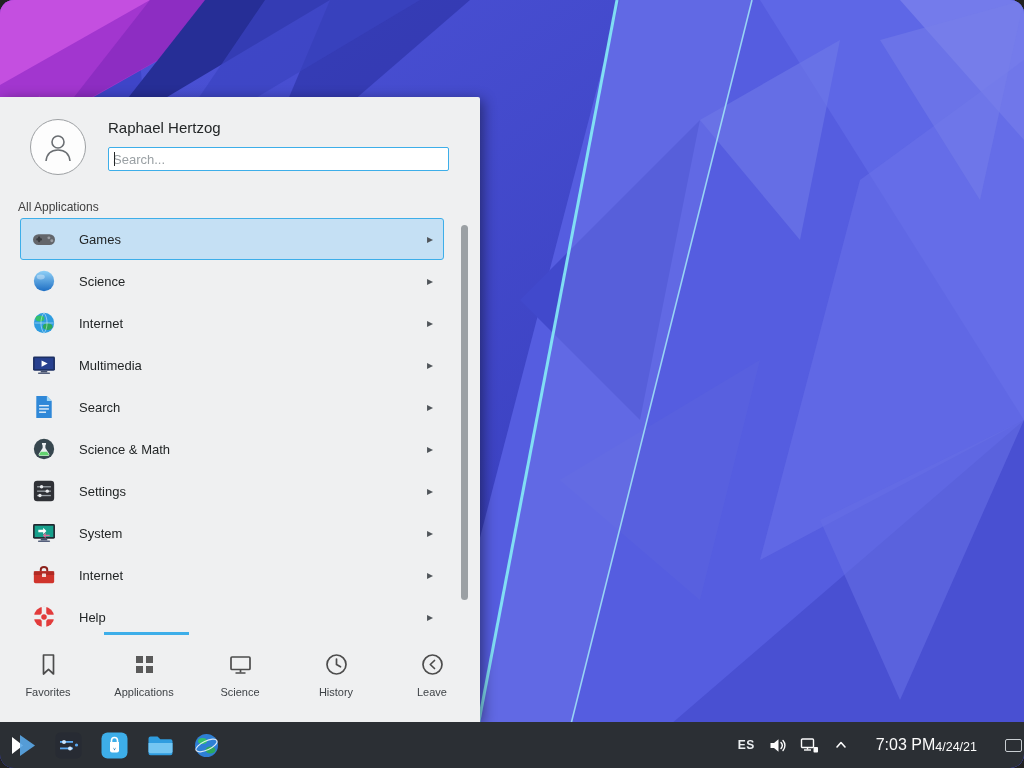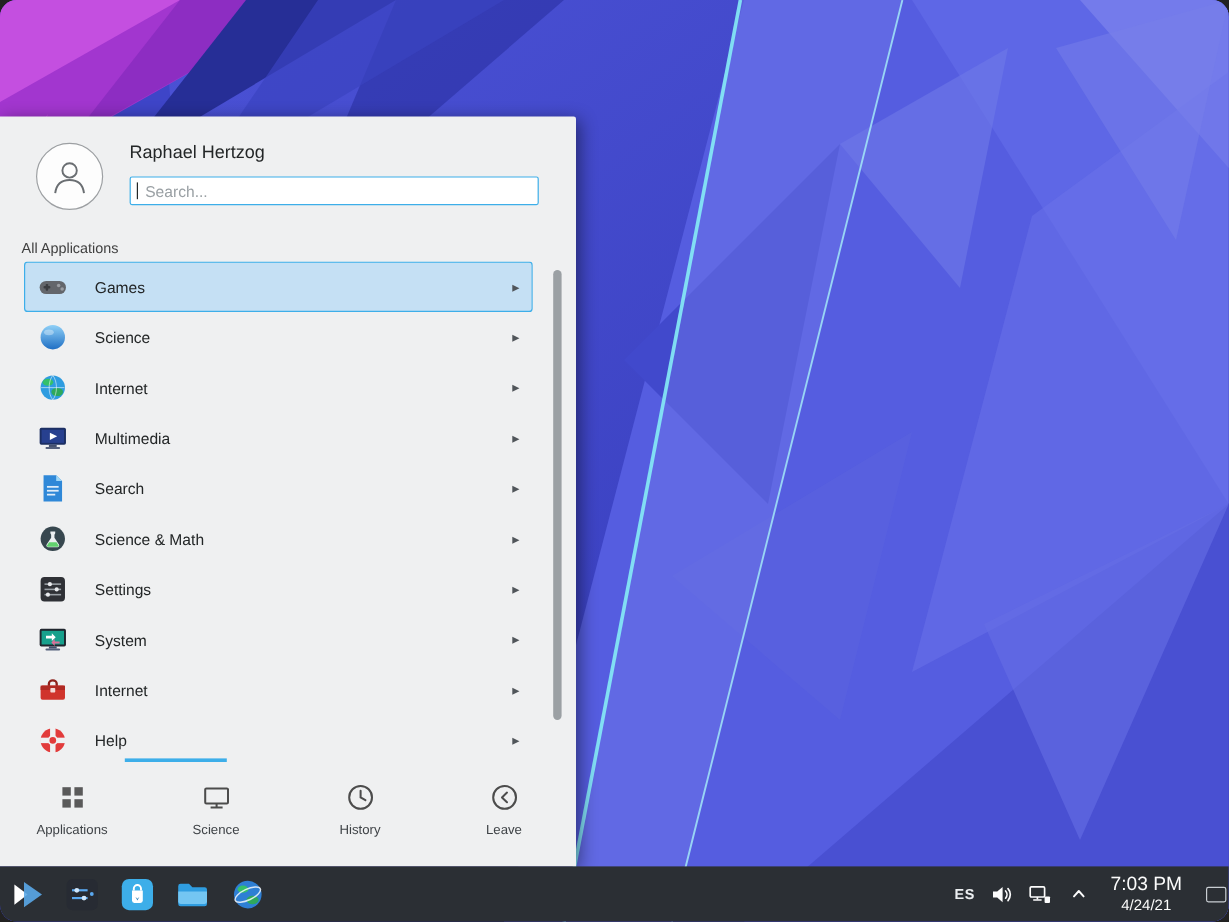--- a/index.html
+++ b/index.html
@@ -20,21 +20,21 @@
   .avatar {
     position:absolute; left:30px; top:22px; width:56px; height:56px;
     border:1px solid #9da0a3; border-radius:50%; background:#fdfdfd;
     display:flex; align-items:center; justify-content:center;
   }
   .user-name { position:absolute; left:108px; top:22px; font-size:15px; color:#232627; }
   .search-wrap { position:absolute; left:108px; top:50px; width:341px; height:24px; }
   .search-input {
     width:100%; height:100%; border:1px solid #3daee9; border-radius:2px;
     background:#ffffff; font-family:"Liberation Sans",sans-serif;
-    font-size:13px; color:#232627; padding:0 12px; outline:none;
+    font-size:13px; color:#232627; padding:0 4px; outline:none;
   }
   .search-input::placeholder { color:#9aa0a4; }
   .caret {
     position:absolute; left:6px; top:5px; width:1px; height:14px; background:#232627;
   }
   .section-label { position:absolute; left:18px; top:103px; font-size:12px; color:#404040; }
 
   .cat-list {
     position:absolute; left:20px; top:121px; width:424px; height:414px; overflow:hidden;
   }
@@ -76,21 +76,21 @@
   .task-icon { width:29px; height:29px; display:flex; align-items:center; justify-content:center; }
   .task-icon svg { width:29px; height:29px; }
   .tray {
     position:absolute; right:0; top:0; height:100%; display:flex; align-items:center;
     gap:13px; 
   }
   .kbd-layout { font-size:12px; font-weight:bold; color:#eceff1; letter-spacing:.5px; }
   .tray-icon { width:19px; height:19px; display:flex; align-items:center; justify-content:center; }
   .tray-icon svg { width:19px; height:19px; }
   .tray-caret svg { width:14px; height:14px; }
-  .clock { display:flex; flex-direction:column; align-items:center; line-height:1.15; margin:0 4px; }
+  .clock { display:flex; align-items:flex-end; line-height:1.15; margin:0 12px; }
   .clock-time { font-size:16px; color:#fcfcfc; }
   .clock-date { font-size:12.5px; color:#fcfcfc; }
   .show-desktop {
     width:22px; height:34px; display:flex; align-items:center; justify-content:center;
   }
   .show-desktop .pane {
     width:17px; height:13px; border:1px solid #c9ced2; border-radius:2px;
   }
 </style>
 </head>
@@ -295,20 +295,26 @@
 
     </div>
 
     <div class="scroll-thumb"></div>
 
     <div class="tab-indicator"></div>
 
     <div class="tabbar">
       <div class="tab">
         <svg viewBox="0 0 27 27">
+          <path d="M8.5 4 h10 v19 l-5 -4.6 l-5 4.6 z" fill="none" stroke="#4c4c4c" stroke-width="1.7" stroke-linejoin="round"></path>
+        </svg>
+        <span class="tab-label">Favorites</span>
+      </div>
+      <div class="tab">
+        <svg viewBox="0 0 27 27">
           <rect x="5" y="5" width="7" height="7" fill="#5a5a5a"></rect>
           <rect x="15" y="5" width="7" height="7" fill="#5a5a5a"></rect>
           <rect x="5" y="15" width="7" height="7" fill="#5a5a5a"></rect>
           <rect x="15" y="15" width="7" height="7" fill="#5a5a5a"></rect>
         </svg>
         <span class="tab-label">Applications</span>
       </div>
       <div class="tab">
         <svg viewBox="0 0 27 27">
           <rect x="4" y="6" width="19" height="12.5" rx="1" fill="none" stroke="#4c4c4c" stroke-width="1.7"></rect>

